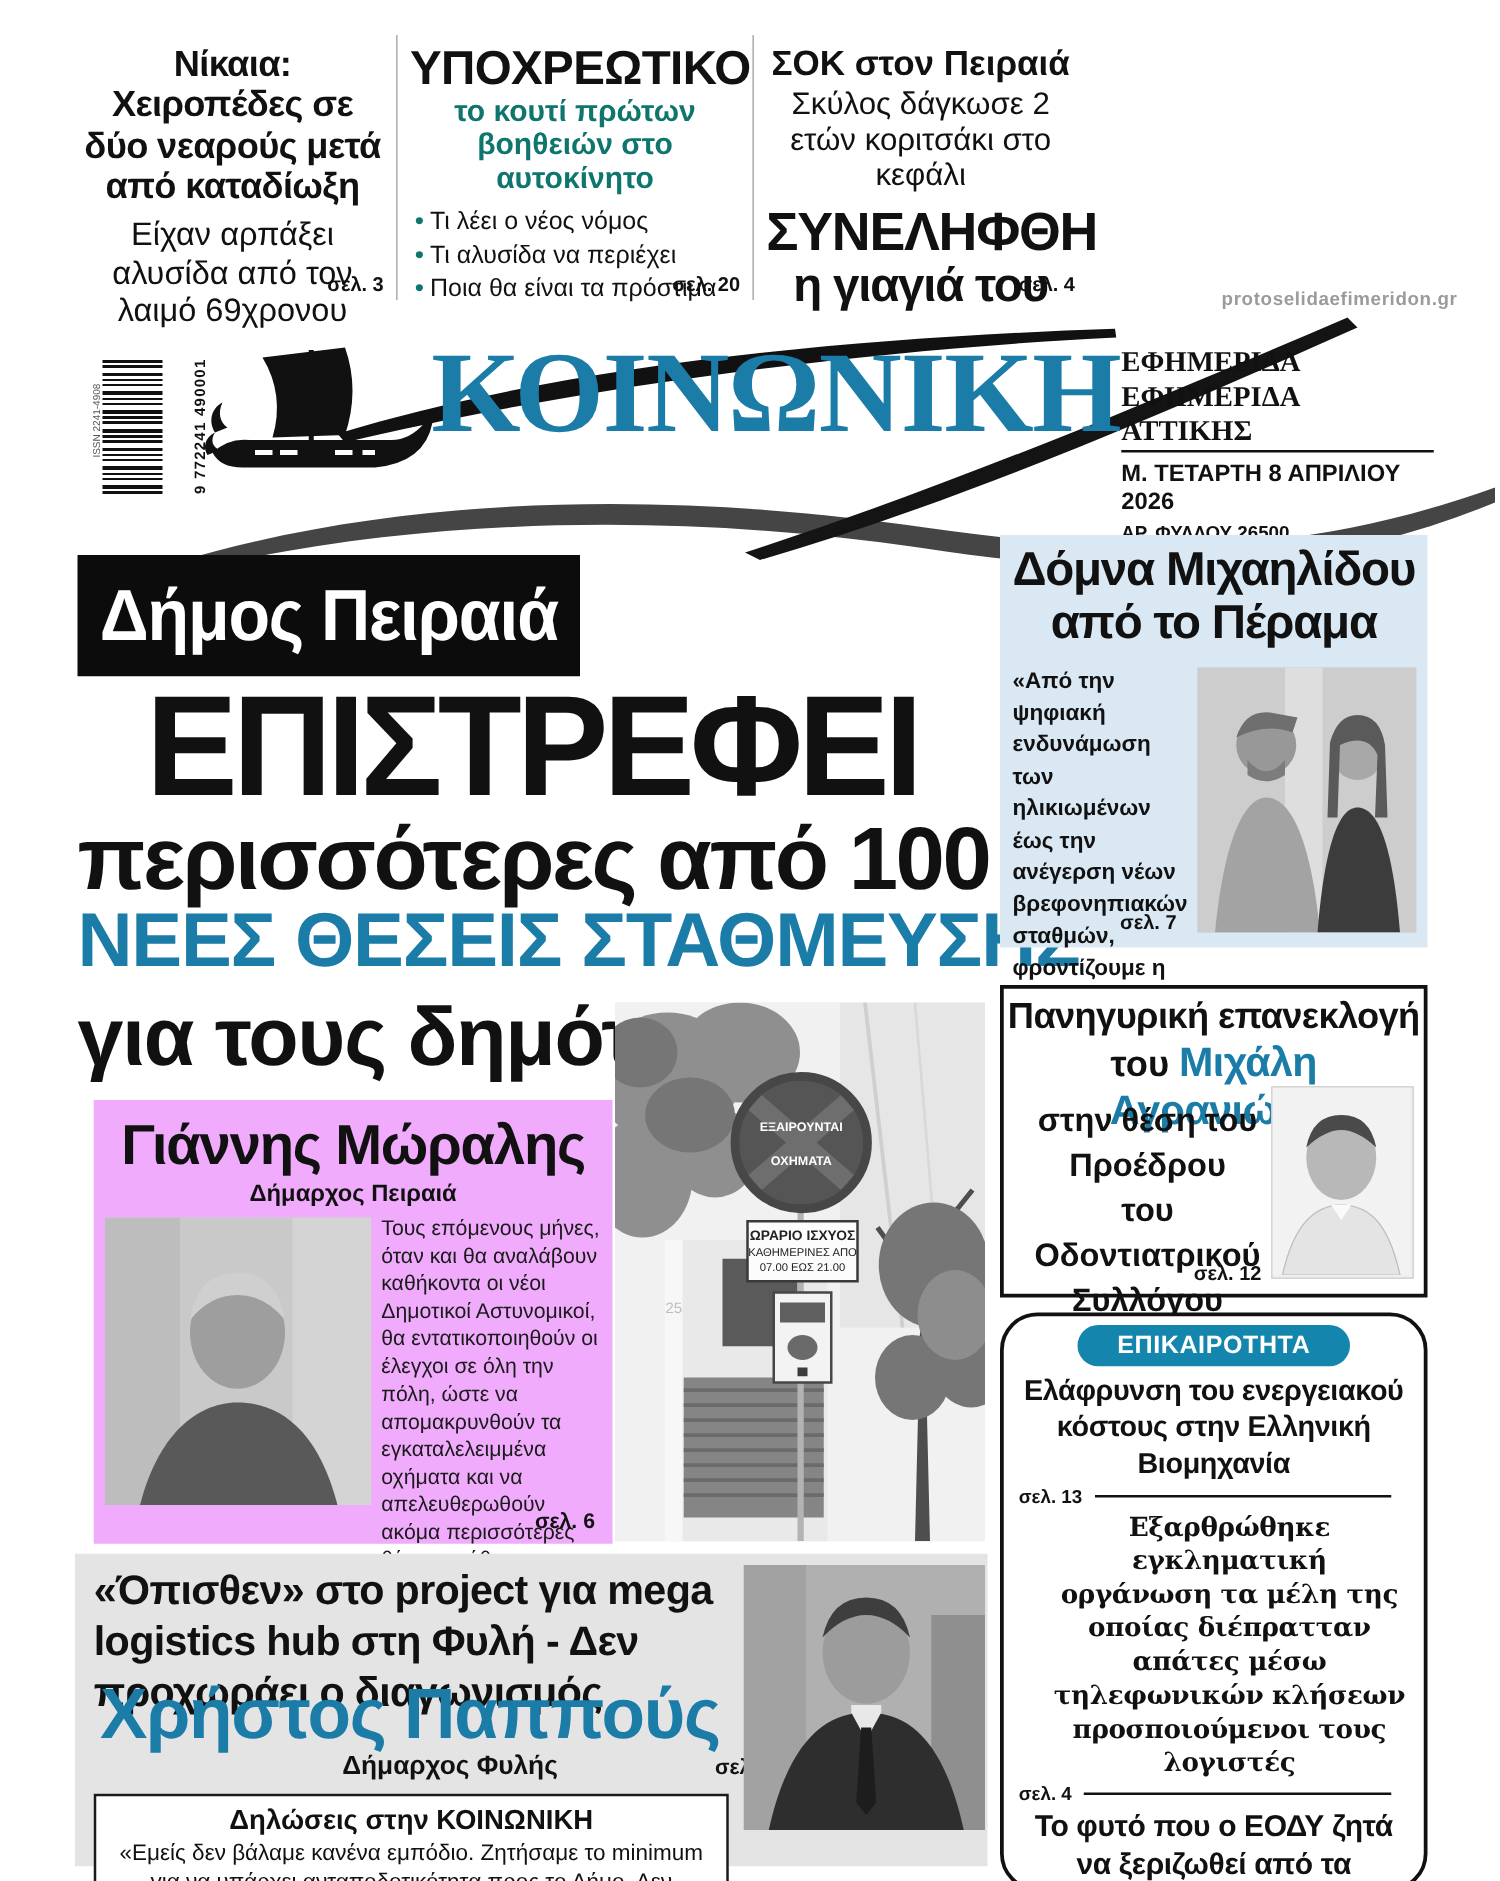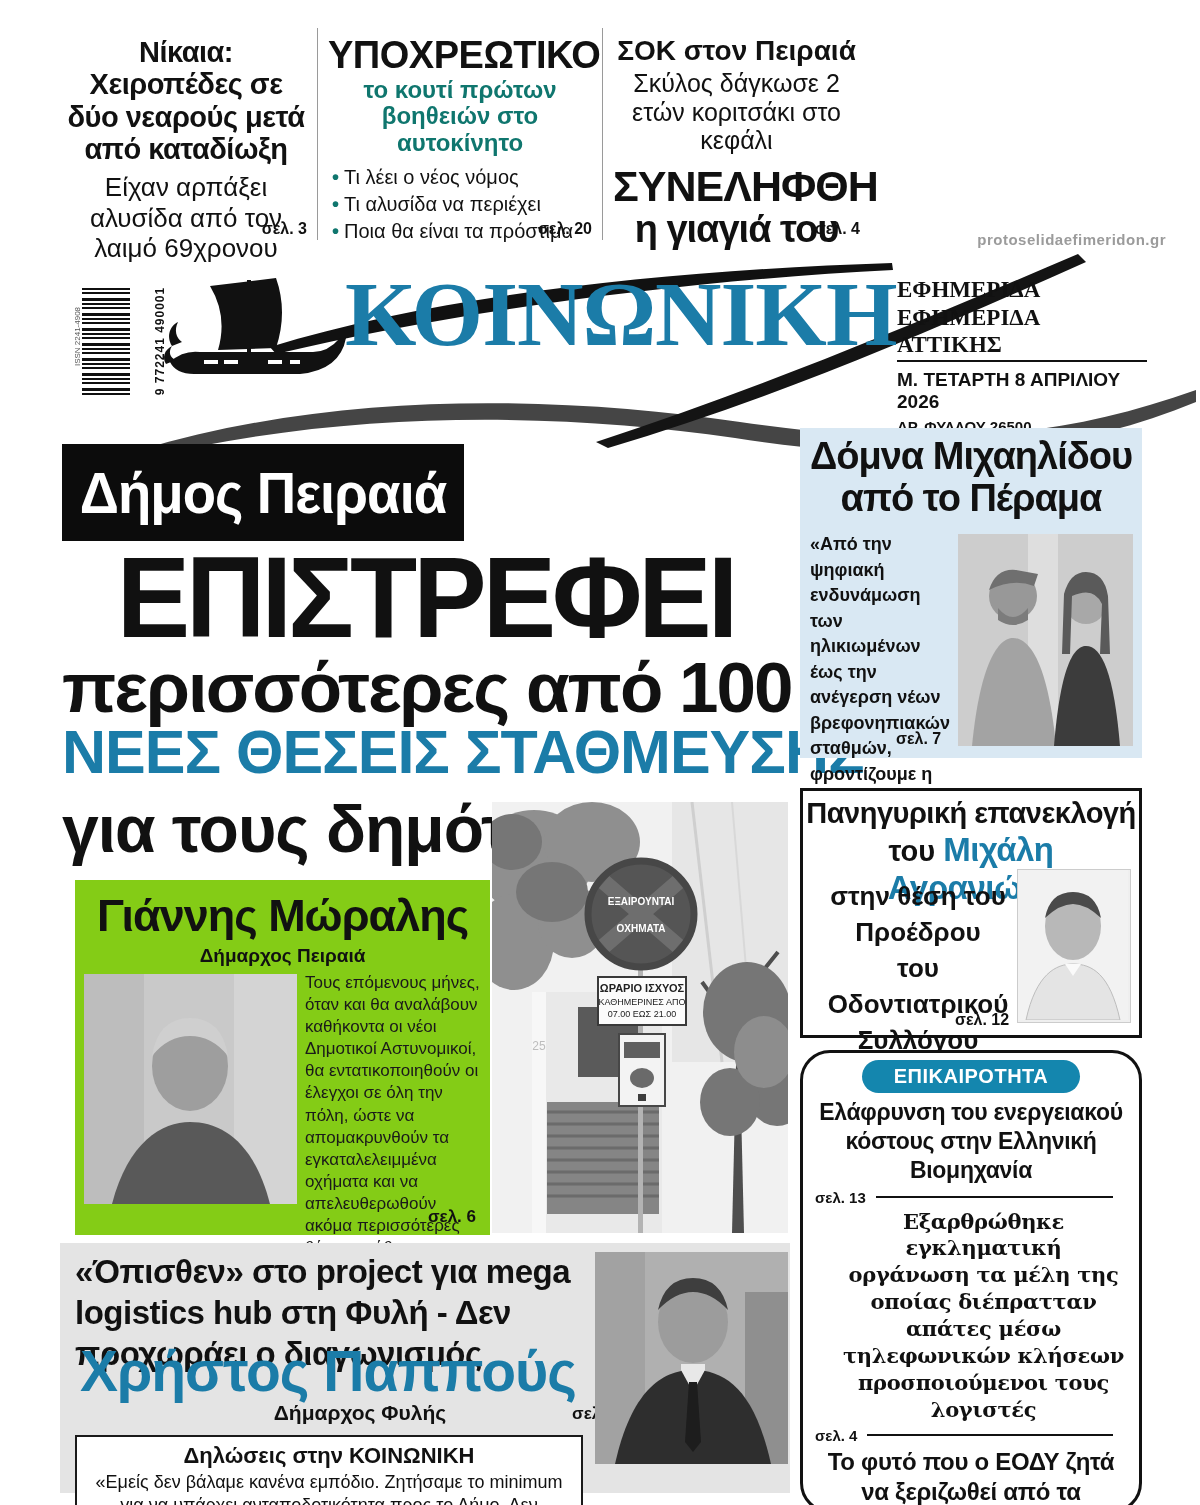--- a/index.html
+++ b/index.html
@@ -45,21 +45,21 @@
   
   .kicker{position:absolute;left:62px;top:444px;width:402px;height:97px;background:#0c0c0c;
           display:flex;align-items:center;justify-content:center;}
   .kicker span{color:#fff;font-size:58px;font-weight:700;letter-spacing:-1px;transform:scaleX(.94);white-space:nowrap;}
   .headline{position:absolute;left:58px;top:540px;width:735px;text-align:center;
             font-size:110px;font-weight:900;letter-spacing:-4px;line-height:1;transform:scaleY(1.04);transform-origin:top;}
   .deck1{position:absolute;left:62px;top:652px;font-size:71px;font-weight:800;letter-spacing:-2px;line-height:1;}
   .deck2{position:absolute;left:62px;top:722px;font-size:61px;font-weight:900;letter-spacing:-1px;line-height:1;white-space:nowrap;}
   .deck3{position:absolute;left:62px;top:796px;font-size:66px;font-weight:800;letter-spacing:-1px;line-height:1;}
   
-  .moralis{position:absolute;left:75px;top:880px;width:415px;height:355px;background:#84cc16;}
+  .moralis{position:absolute;left:75px;top:880px;width:415px;height:355px;background:#f0abfc;}
   .mo-name{text-align:center;font-size:45px;font-weight:800;letter-spacing:-1px;margin-top:10px;}
   .mo-role{text-align:center;font-size:19px;font-weight:800;margin-top:3px;}
   .mo-photo{position:absolute;left:9px;top:94px;width:213px;height:230px;background:#cfcfcf;}
   .mo-text{position:absolute;left:230px;top:92px;width:176px;font-size:17px;font-weight:500;line-height:1.3;color:#1a1a1a;}
   .mo-page{position:absolute;right:14px;bottom:8px;font-size:17px;font-weight:800;}
   
   .street{position:absolute;left:492px;top:802px;width:296px;height:431px;background:#ececec;}
   
   .pappous{position:absolute;left:60px;top:1243px;width:730px;height:250px;background:#e4e4e4;}
   .pa-intro{position:absolute;left:15px;top:9px;width:545px;font-size:33px;font-weight:600;line-height:1.24;letter-spacing:-0.5px;}

